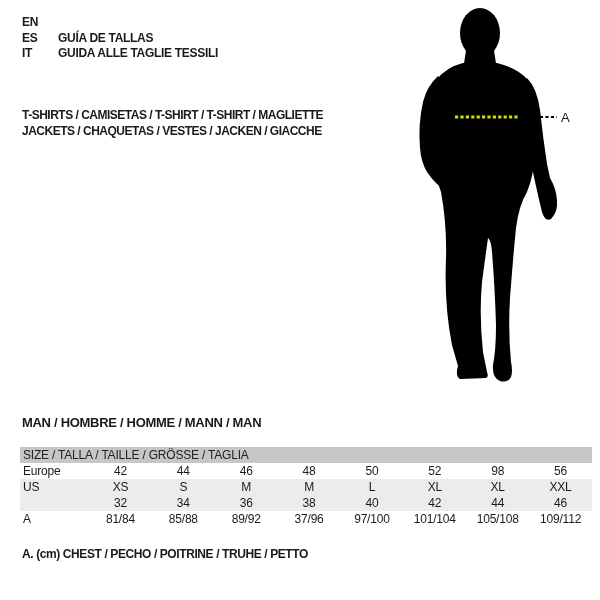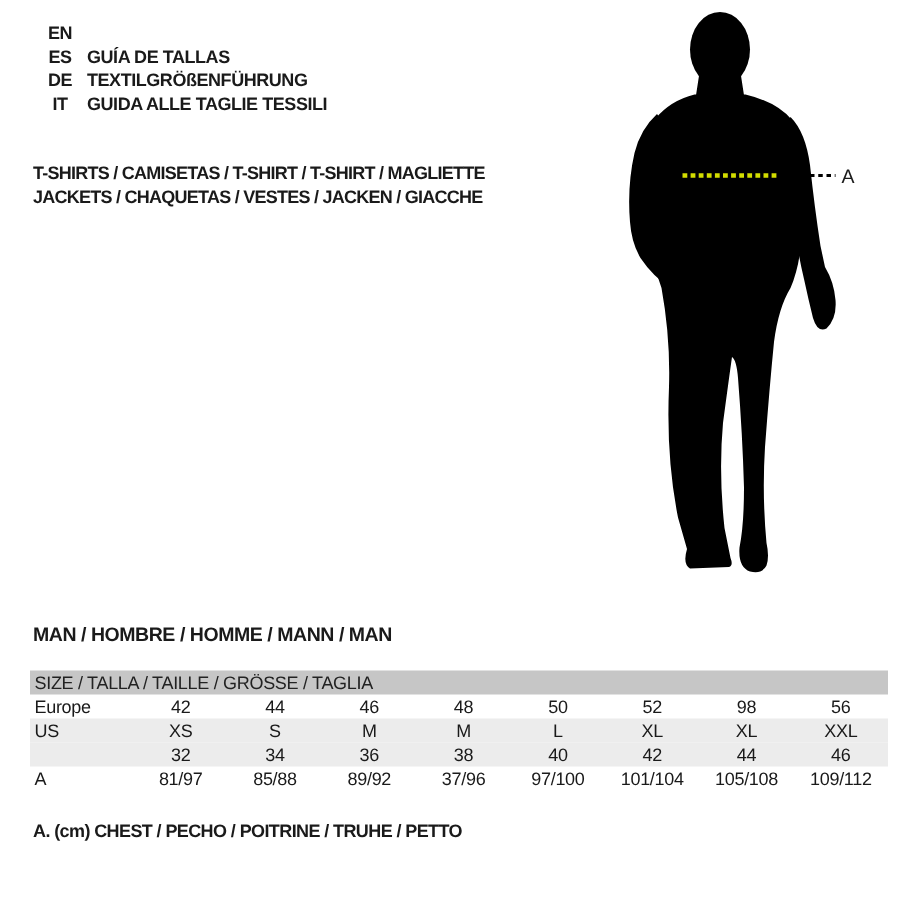--- a/index.html
+++ b/index.html
@@ -1,21 +1,21 @@
 <!DOCTYPE html>
 <html><head>
 <meta charset="utf-8">
 <style>
   html,body{margin:0;padding:0;}
   body{width:600px;height:600px;background:#ffffff;font-family:"Liberation Sans",sans-serif;color:#1a1a1a;}
   .canvas{position:relative;width:600px;height:600px;overflow:hidden;background:#fff;}
 
   
   .langs{position:absolute;left:22px;top:15px;font-size:12px;font-weight:bold;letter-spacing:-0.3px;}
-  .lang-row{display:flex;line-height:15.5px;text-align:center;}
+  .lang-row{display:flex;line-height:15.5px;}
   .lang-code{width:36px;}
 
   
   .products{position:absolute;left:22px;top:107px;font-size:12px;font-weight:bold;letter-spacing:-0.5px;line-height:16px;}
 
   
   .figure-svg{position:absolute;left:395px;top:0;}
 
   
   .section-title{position:absolute;left:22px;top:416px;font-size:13px;font-weight:bold;letter-spacing:-0.3px;line-height:14px;}
@@ -36,24 +36,20 @@
 
 <div class="canvas">
 
   <div class="langs">
     <div class="lang-row">
       <span class="lang-code">EN</span>
     </div>
     <div class="lang-row">
       <span class="lang-code">ES</span>
       <span>GUÍA DE TALLAS</span>
-    </div>
-    <div class="lang-row">
-      <span class="lang-code">DE</span>
-      <span>TEXTILGRÖßENFÜHRUNG</span>
     </div>
     <div class="lang-row">
       <span class="lang-code">IT</span>
       <span>GUIDA ALLE TAGLIE TESSILI</span>
     </div>
   </div>
 
   <div class="products">
     <div>T-SHIRTS / CAMISETAS / T-SHIRT / T-SHIRT / MAGLIETTE</div>
     <div>JACKETS / CHAQUETAS / VESTES / JACKEN / GIACCHE</div>
@@ -165,21 +161,21 @@
       <span class="st-cell">36</span>
       <span class="st-cell">38</span>
       <span class="st-cell">40</span>
       <span class="st-cell">42</span>
       <span class="st-cell">44</span>
       <span class="st-cell">46</span>
     </div>
 
     <div class="st-row">
       <span class="st-label">A</span>
-      <span class="st-cell">81/97</span>
+      <span class="st-cell">81/84</span>
       <span class="st-cell">85/88</span>
       <span class="st-cell">89/92</span>
       <span class="st-cell">37/96</span>
       <span class="st-cell">97/100</span>
       <span class="st-cell">101/104</span>
       <span class="st-cell">105/108</span>
       <span class="st-cell">109/112</span>
     </div>
   </div>
 

